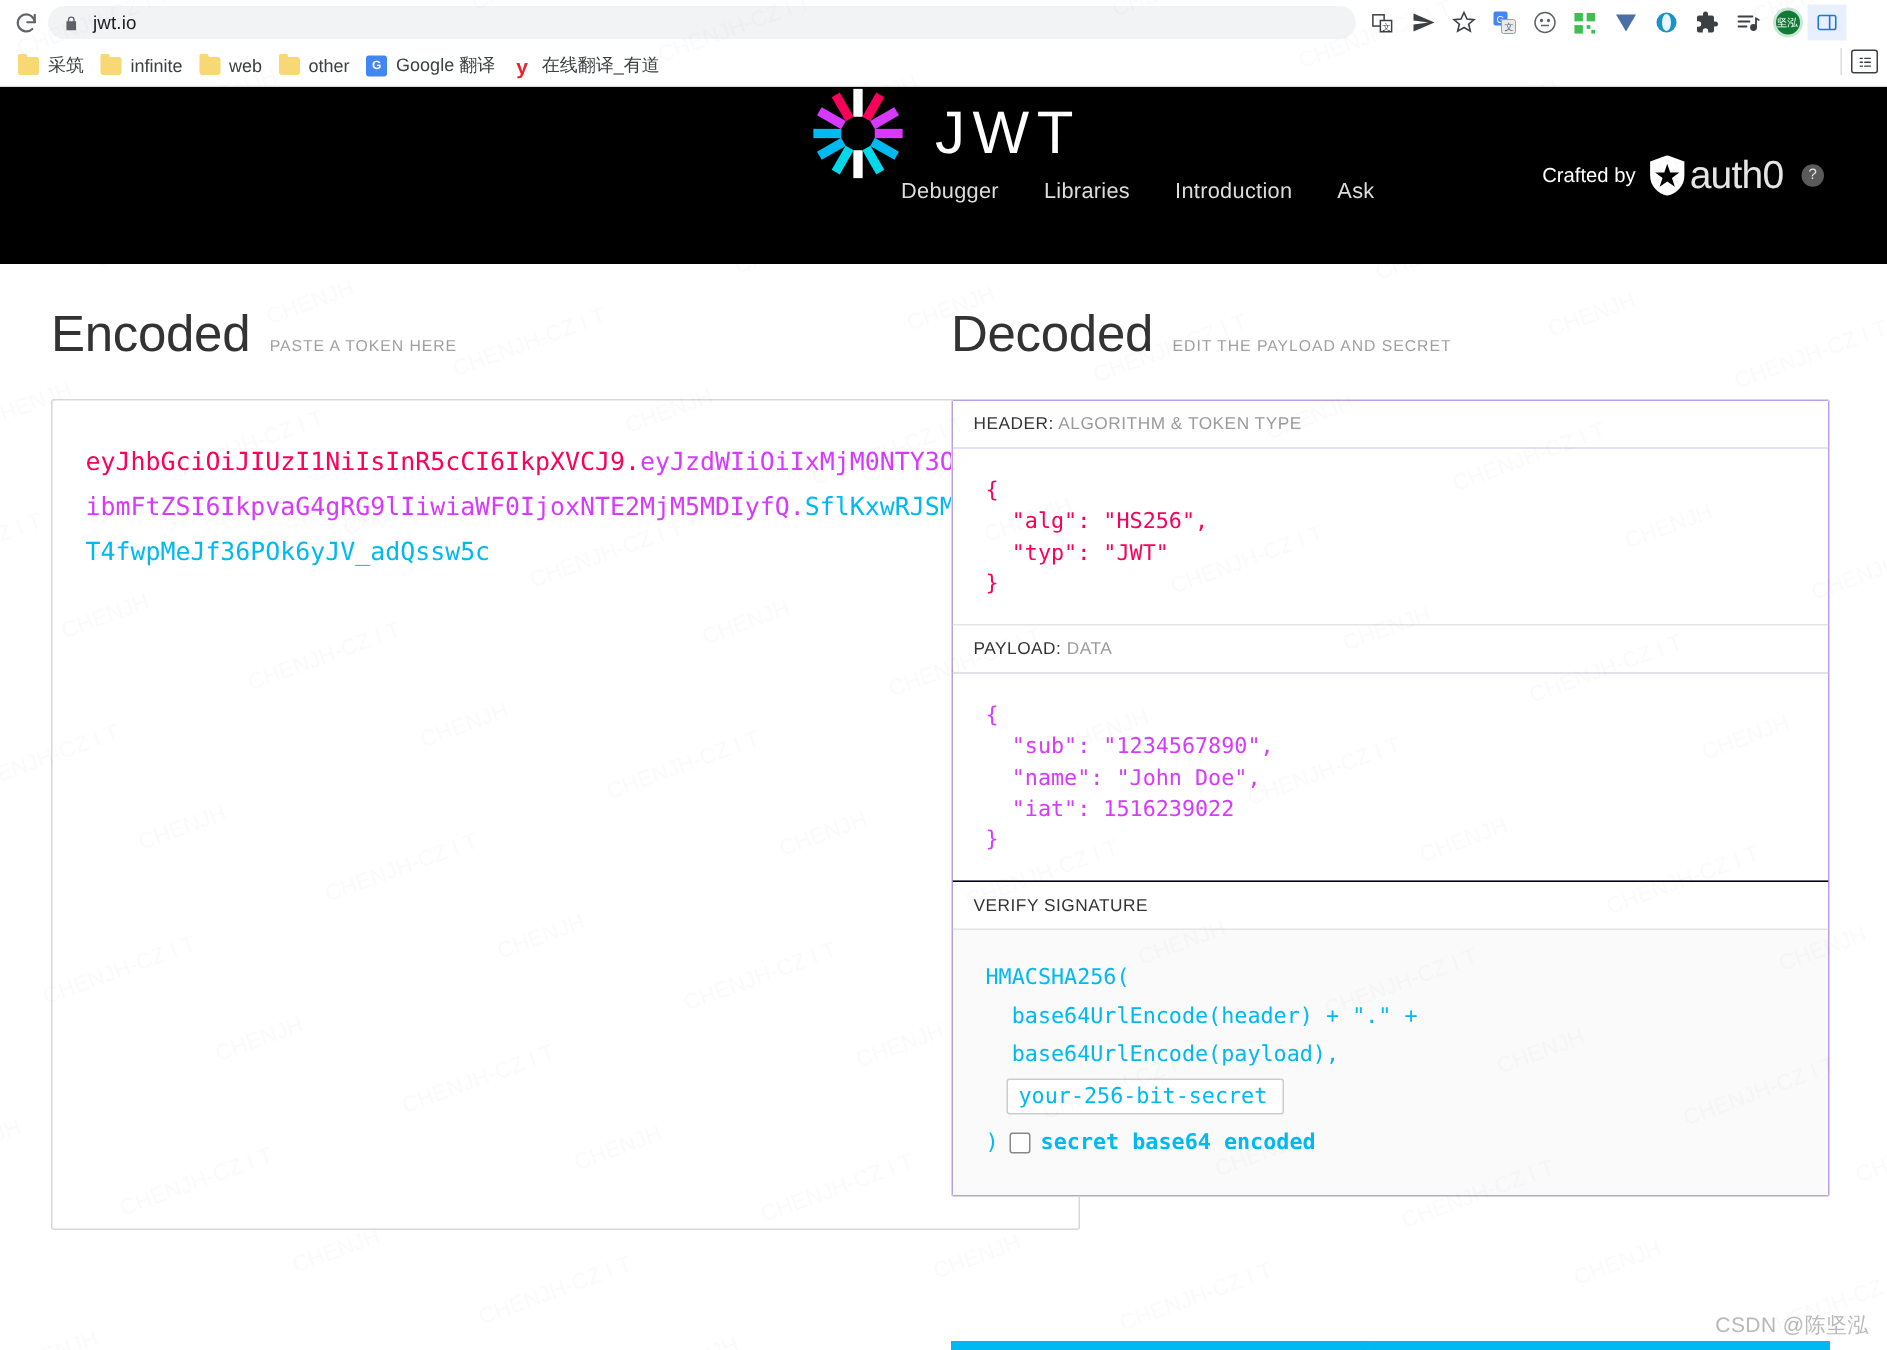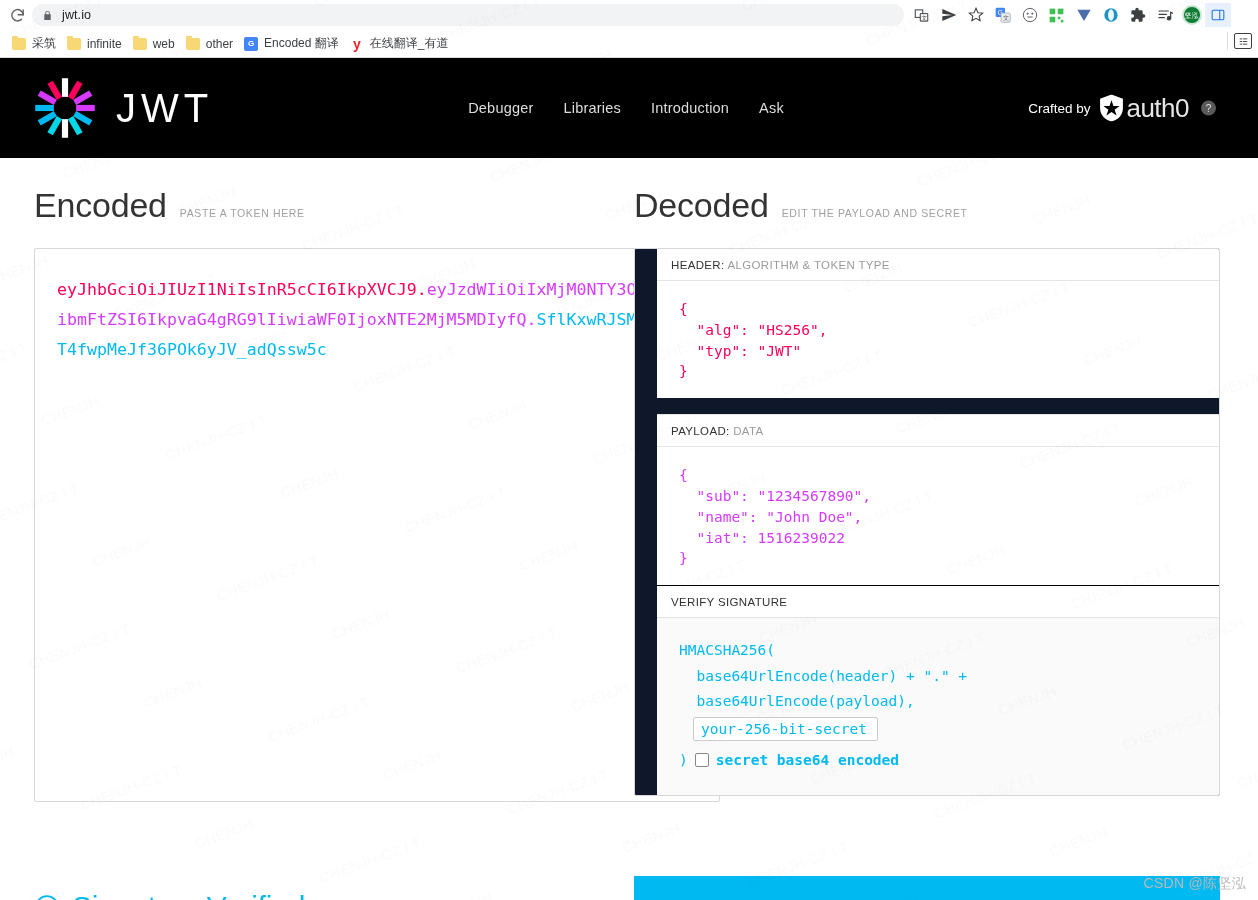--- a/index.html
+++ b/index.html
@@ -139,26 +139,27 @@
   .bm-divider { width: 1px; height: 18px; background: #dadce0; }
   .readinglist-ico {
     width: 18px; height: 16px;
     border: 1.5px solid #3c4043;
     border-radius: 2px;
     display:flex; align-items:center; justify-content:center;
   }
 
   
   .site-header {
-    height: 100px;
+    height: 118px;
     background: #000000;
     display: flex;
     align-items: center;
     padding: 0 30px 0 34px;
     position: relative;
+    flex-direction: column;
   }
   .logo-wrap { display: flex; align-items: center; gap: 20px; }
   .logo-mark { width: 62px; height: 62px; }
   .logo-word {
     color: #ffffff;
     font-size: 40px;
     letter-spacing: 5px;
     font-weight: 300;
     font-family: "Liberation Sans", sans-serif;
   }
@@ -246,22 +247,21 @@
   .tk-header { color: #fb015b; }
   .tk-payload { color: #d63aff; }
   .tk-sig { color: #00b9f1; }
   .tk-dot-h { color: #fb015b; }
   .tk-dot-p { color: #d63aff; }
 
   .dec-panel {
     border: 1px solid #d8d8d8;
     border-radius: 2px;
     overflow: hidden;
-    background: #0f172a;
-    padding-left: 22px;
+    background: #6d28d9;
   }
   .dec-label-row {
     padding: 10px 14px 9px;
     font-size: 11.5px;
     letter-spacing: 0.35px;
     border-bottom: 1px solid #e4e4e4;
     background: #fff;
   }
   .dec-label-key { color: #333; font-weight: 400; }
   .dec-label-val { color: #9b9b9b; }
@@ -484,21 +484,21 @@
       <div class="bm">
         <span class="folder-ico"></span>
         <span>web</span>
       </div>
       <div class="bm">
         <span class="folder-ico"></span>
         <span>other</span>
       </div>
       <div class="bm">
         <span class="gtrans-ico">G</span>
-        <span>Encoded 翻译</span>
+        <span>Google 翻译</span>
       </div>
       <div class="bm">
         <span class="youdao-ico">у</span>
         <span>在线翻译_有道</span>
       </div>
 
       <div class="bm-right">
         <div class="bm-divider"></div>
         <div class="readinglist-ico">
           <svg width="11" height="9" viewBox="0 0 24 24" fill="none" stroke="#3c4043" stroke-width="2.4" stroke-linecap="round">
@@ -582,21 +582,21 @@
 
         <div class="dec-label-row">
           <span class="dec-label-key">HEADER:</span>
           <span class="dec-label-val">ALGORITHM &amp; TOKEN TYPE</span>
         </div>
         <div class="dec-code code-header">{
   "alg": "HS256",
   "typ": "JWT"
 }</div>
 
-        <div class="dec-label-row" style="border-top:1px solid #e4e4e4;margin-top:16px;">
+        <div class="dec-label-row" style="border-top:1px solid #e4e4e4;">
           <span class="dec-label-key">PAYLOAD:</span>
           <span class="dec-label-val">DATA</span>
         </div>
         <div class="dec-code code-payload">{
   "sub": "1234567890",
   "name": "John Doe",
   "iat": 1516239022
 }</div>
 
         <div class="dec-label-row" style="border-top:1px solid #000000;">

